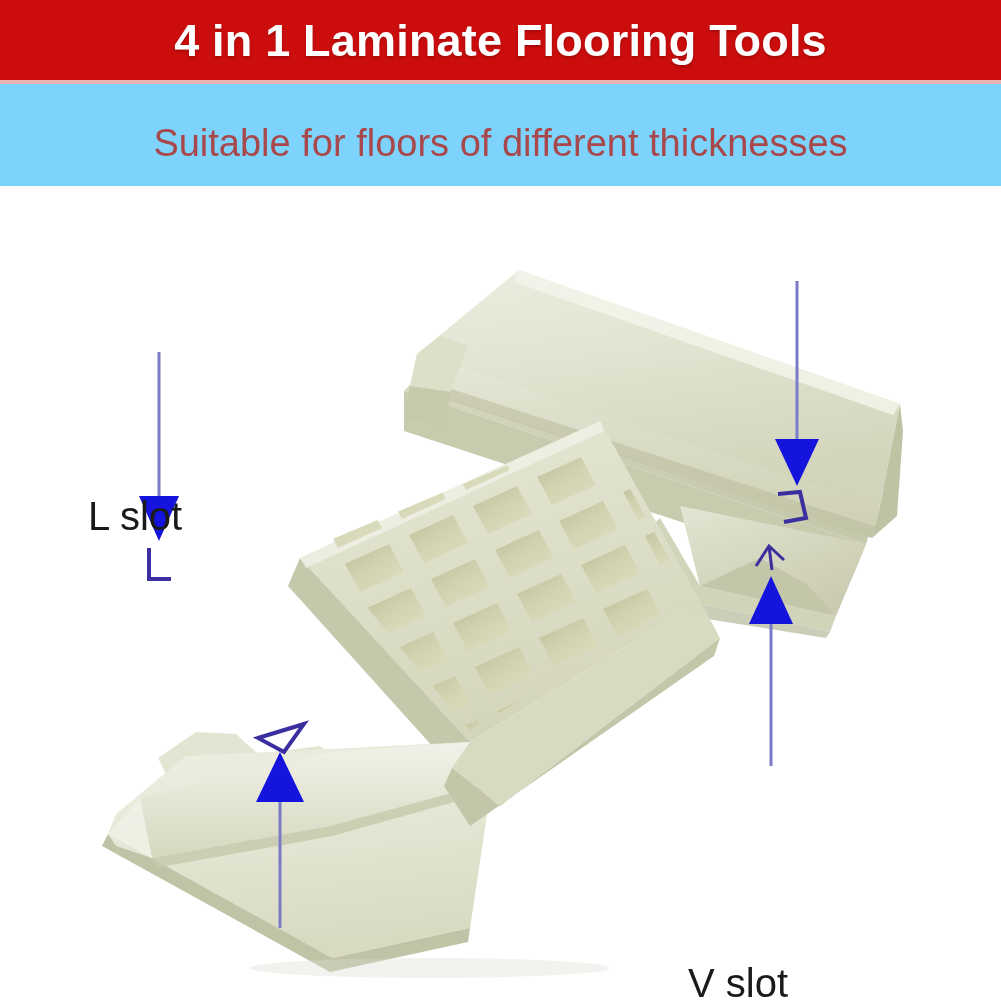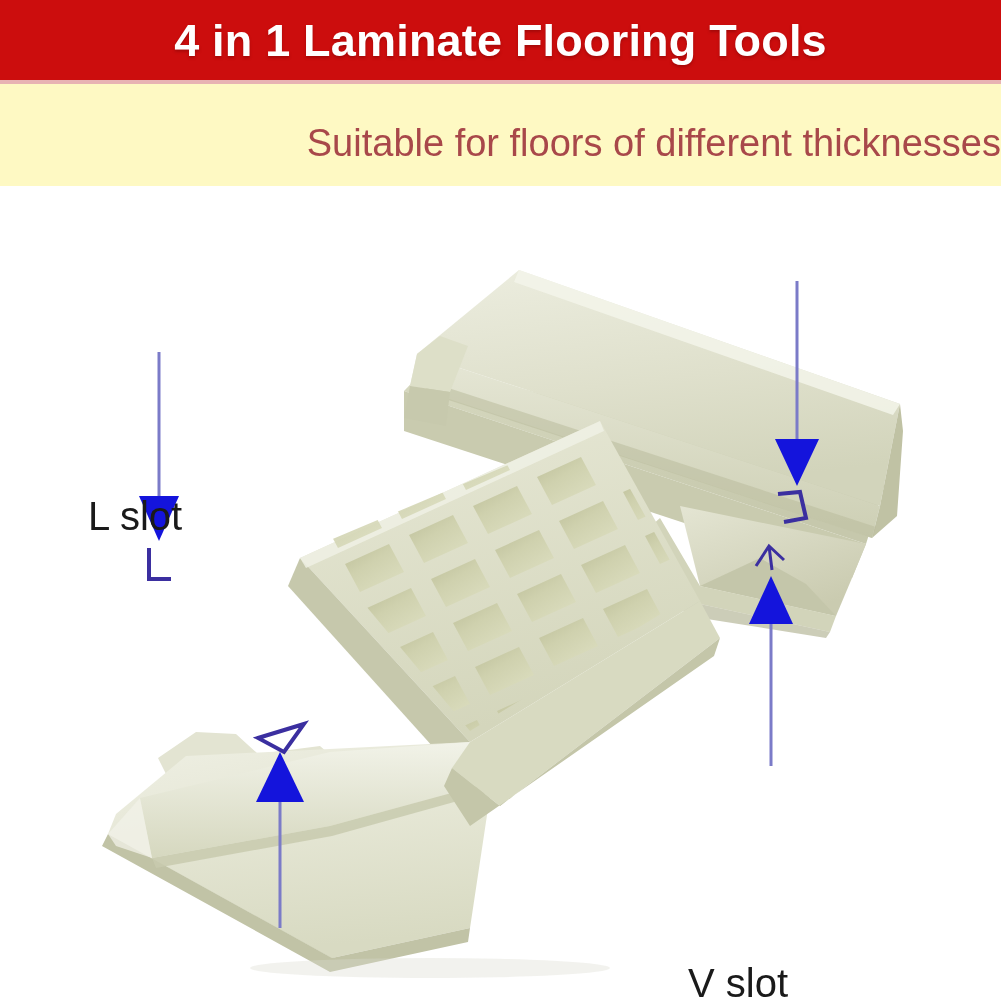--- a/index.html
+++ b/index.html
@@ -7,21 +7,21 @@
     padding: 0;
     background: #ffffff;
   }
   body {
     font-family: "Liberation Sans", sans-serif;
   }
   #page {
     position: relative;
     width: 1001px;
     height: 1001px;
-    background: #fef9c3;
+    background: #7dd3fc;
     overflow: hidden;
   }
 
   
   .banner {
     position: absolute;
     left: 0;
     top: 0;
     width: 1001px;
     height: 80px;
@@ -46,21 +46,21 @@
     letter-spacing: 0.2px;
     line-height: 1;
     white-space: nowrap;
     text-shadow: 0 2px 3px rgba(90,0,0,0.35);
   }
   .subtitle {
     position: absolute;
     left: 0;
     top: 122px;
     width: 1001px;
-    text-align: right;
+    text-align: center;
     color: #a8484a;
     font-family: "Liberation Sans", sans-serif;
     font-weight: normal;
     font-size: 38px;
     line-height: 1.15;
     white-space: nowrap;
   }
 
   
   .stage {

